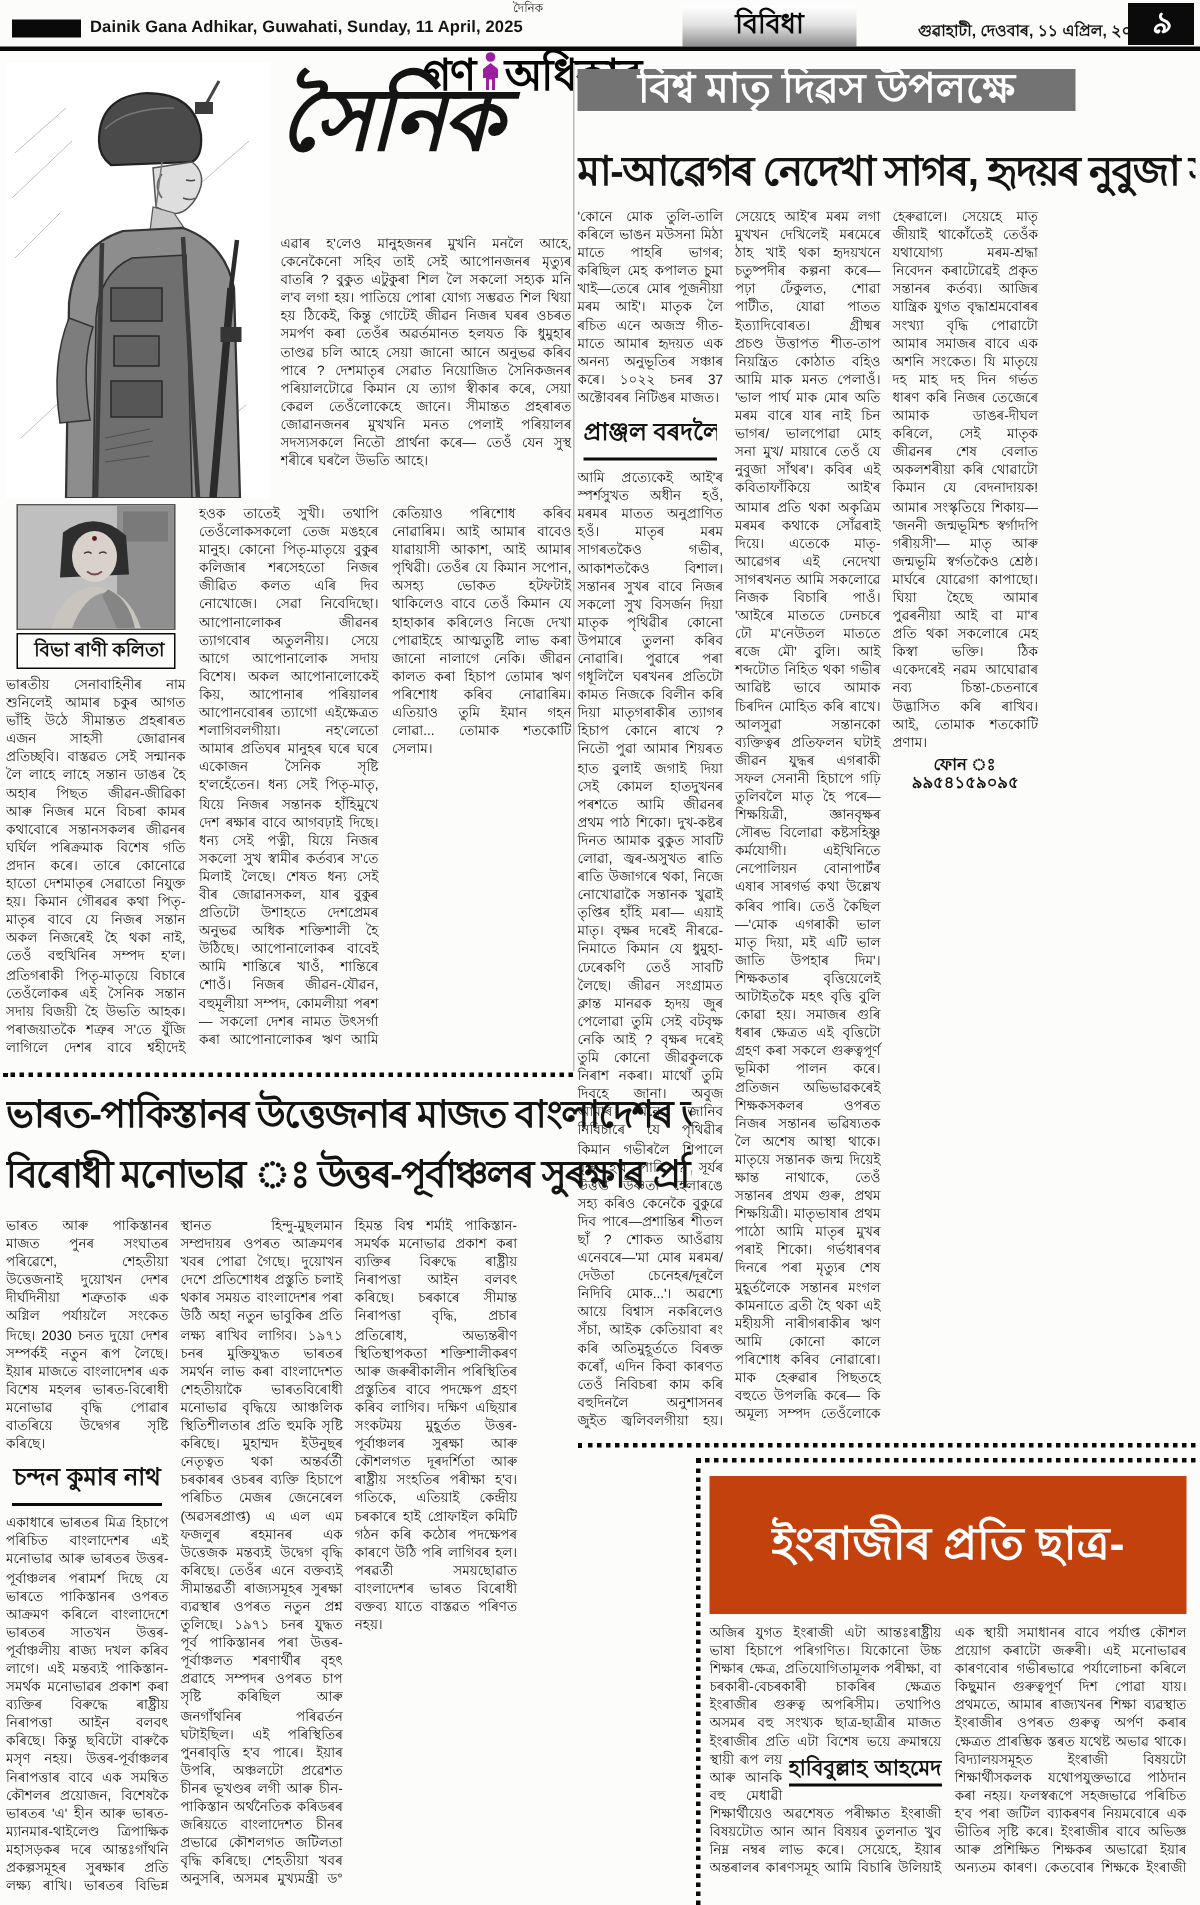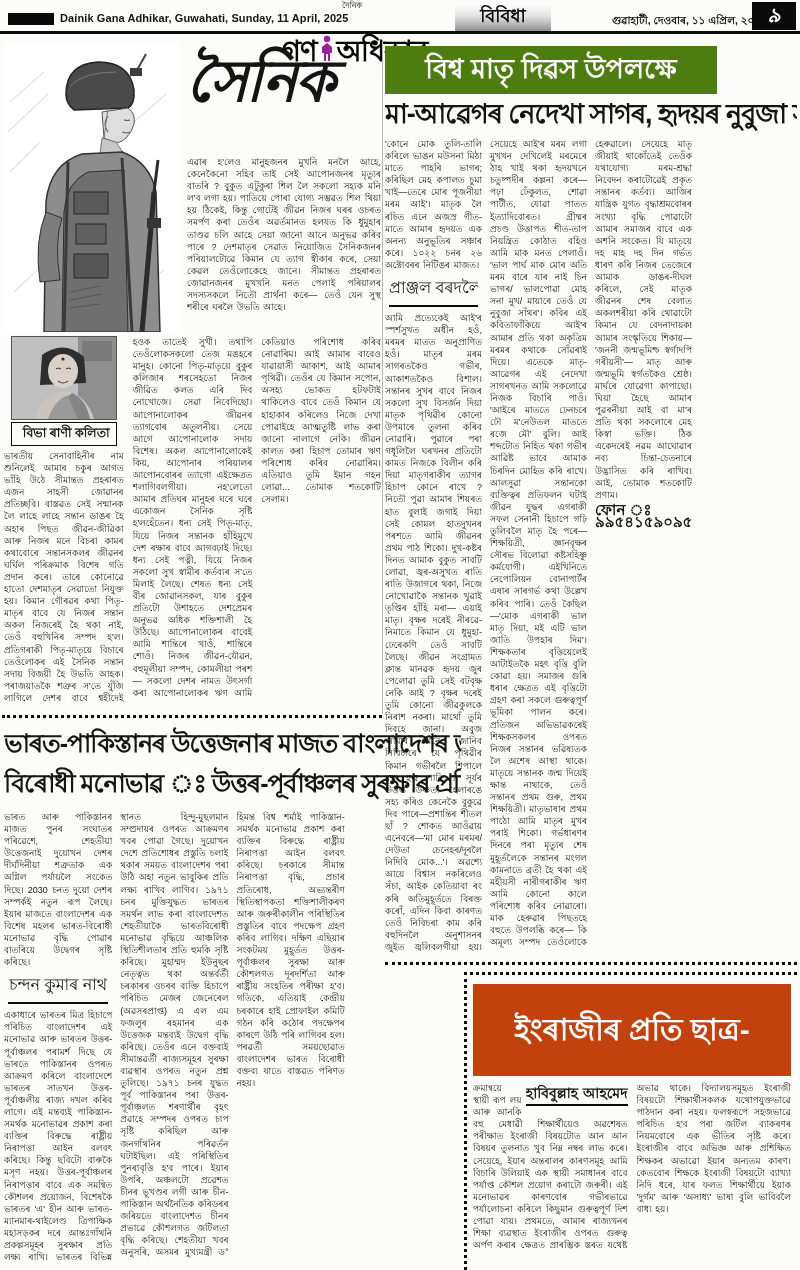--- a/index.html
+++ b/index.html
@@ -6,60 +6,60 @@
   #page{position:relative;width:800px;height:1270px;background:#fcfcfa;overflow:hidden;
         font-family:"Liberation Sans","DejaVu Sans",sans-serif;color:#141414;margin:0 auto;}
   
   #header{position:absolute;left:0;top:0;width:800px;height:33px;}
   .hdr-chip{position:absolute;left:8px;top:13px;width:46px;height:12px;background:#0a0a0a;}
   .hdr-left{position:absolute;left:60px;top:12px;font-size:11px;font-weight:bold;letter-spacing:.1px;}
   .masthead{position:absolute;left:282px;top:0px;width:170px;height:33px;}
   .masthead .dainik{position:absolute;left:60px;top:-1px;font-size:8px;font-weight:normal;color:#222;}
   .logo-row{position:absolute;left:0;top:3px;display:flex;align-items:flex-end;gap:2px;}
   .logo-txt{font-size:29px;font-weight:900;line-height:28px;letter-spacing:-1px;color:#050505;white-space:nowrap;margin-top:34px;}
-  .section-box{position:absolute;left:455px;top:4px;width:96px;height:27px;
+  .section-box{position:absolute;left:455px;top:4px;width:116px;height:27px;
      background:linear-gradient(#ffffff 0%,#e3e3e3 45%,#8f8f8f 100%);
      display:flex;align-items:center;justify-content:center;
      font-size:18px;font-weight:bold;color:#090909;}
   .hdr-date{position:absolute;left:612px;top:13px;font-size:10.5px;font-weight:bold;white-space:nowrap;}
   .pagenum-box{position:absolute;left:752px;top:2px;width:44px;height:28px;background:#0b0b0b;
      color:#fff;display:flex;align-items:center;justify-content:center;
      font-size:20px;font-weight:bold;font-style:italic;}
   .hdr-rule{position:absolute;left:0;top:31px;width:800px;height:3px;background:#0a0a0a;}
   
   .dots{position:absolute;border-top:3px dotted #0a0a0a;height:0;}
   .vrule{position:absolute;width:1px;background:#b9b9b4;}
   .body-text{font-size:9px;line-height:12.1px;text-align:justify;word-spacing:1px;margin:0 0 3px 0;}
   .colflow p{margin:0 0 3px 0;}
-  .byline{font-size:16px;font-weight:normal;text-align:center;border-bottom:2.5px solid #0a0a0a;
+  .byline{font-size:16px;font-weight:bold;text-align:center;border-bottom:2.5px solid #0a0a0a;
           padding:1px 0 3px;margin:3px 4px 5px;white-space:nowrap;overflow:hidden;}
   .nowrap{white-space:nowrap;overflow:hidden;}
   
   #art-soldier{position:absolute;left:4px;top:38px;width:377px;height:676px;}
   .soldier-img{position:absolute;left:0;top:4px;width:176px;height:290px;}
   .soldier-title{position:absolute;left:182px;top:2px;width:195px;height:84px;
      font-size:58px;font-weight:900;font-style:italic;letter-spacing:-2px;text-align:left;
      line-height:82px;overflow:hidden;}
   .soldier-intro{position:absolute;left:183px;top:90px;width:194px;height:205px;overflow:hidden;margin-top:28px;}
   .threecol{position:absolute;left:0;top:298px;width:377px;height:374px;
      column-count:3;column-gap:9px;column-fill:auto;overflow:hidden;}
   .photo-block{width:106px;margin:0 auto 4px;}
   .photo-frame{border:1px solid #555;display:block;width:104px;height:82px;background:#cfcfcf;}
   .photo-caption{border:1.5px solid #0a0a0a;margin-top:2px;text-align:right;
      font-size:12.5px;font-weight:bold;padding:1px 11px;white-space:nowrap;overflow:hidden;}
   
   #art-mother{position:absolute;left:385px;top:38px;width:412px;height:924px;}
-  .kicker{position:absolute;left:0;top:8px;width:332px;height:48px;background:#4d7c0f;color:#fff;
+  .kicker{position:absolute;left:0;top:8px;width:332px;height:28px;background:#737373;color:#fff;
      display:flex;align-items:center;justify-content:center;font-size:27px;font-weight:bold;
      white-space:nowrap;overflow:hidden;}
   .mother-headline{position:absolute;left:0;top:57px;width:412px;height:38px;
      font-size:27px;font-weight:900;letter-spacing:-1px;line-height:38px;}
   .mother-body{position:absolute;left:0;top:100px;width:412px;height:818px;
      column-count:4;column-gap:8px;column-fill:auto;overflow:hidden;}
-  .phone{font-weight:bold;text-align:left;font-size:15px;}
+  .phone{font-weight:bold;text-align:center;font-size:11px;}
   
   #art-geo{position:absolute;left:4px;top:723px;width:457px;height:543px;}
   .geo-headline{position:absolute;left:0;top:0;width:457px;height:82px;text-align:center;
      font-size:25px;font-weight:900;line-height:40px;letter-spacing:-1px;}
   .geo-body{position:absolute;left:0;top:88px;width:457px;height:455px;
      column-count:4;column-gap:8px;column-fill:auto;overflow:hidden;}
   
   #art-english{position:absolute;left:464px;top:972px;width:333px;height:298px;
      border-top:3px dotted #0a0a0a;border-left:3px dotted #0a0a0a;box-sizing:border-box;}
   .eng-box{margin:9px 6px 6px;height:92px;background:#c2410c;color:#fff;
@@ -179,21 +179,21 @@
   </div>
 
   <div class="vrule" style="left:382px;top:42px;height:672px;"></div>
 
   <div id="art-mother">
     <div class="kicker">
       <span>বিশ্ব মাতৃ দিৱস উপলক্ষে</span>
     </div>
     <div class="mother-headline nowrap">মা-আৱেগৰ নেদেখা সাগৰ, হৃদয়ৰ নুবুজা সাঁথৰ</div>
     <div class="mother-body colflow">
-      <p class="body-text"><span>'কোনে মোক তুলি-তালি কৰিলে ভাঙন মউসনা মিঠা মাতে পাহৰি ভাগৰ; কৰিছিল মেহ কপালত চুমা খাই—তেৰে মোৰ পূজনীয়া মৰম আই'। মাতৃক লৈ ৰচিত এনে অজস্ৰ গীত-মাতে আমাৰ হৃদয়ত এক অনন্য অনুভূতিৰ সঞ্চাৰ কৰে। ১০২২ চনৰ ২৬ অক্টোবৰৰ নিটিঙৰ মাজত।</span></p>
+      <p class="body-text"><span>'কোনে মোক তুলি-তালি কৰিলে ভাঙন মউসনা মিঠা মাতে পাহৰি ভাগৰ; কৰিছিল মেহ কপালত চুমা খাই—তেৰে মোৰ পূজনীয়া মৰম আই'। মাতৃক লৈ ৰচিত এনে অজস্ৰ গীত-মাতে আমাৰ হৃদয়ত এক অনন্য অনুভূতিৰ সঞ্চাৰ কৰে। ১০২২ চনৰ 37 অক্টোবৰৰ নিটিঙৰ মাজত।</span></p>
       <div class="byline">প্ৰাঞ্জল বৰদলৈ</div>
       <p class="body-text"><span>আমি প্ৰত্যেকেই আই'ৰ স্পৰ্শসুখত অধীন হওঁ, মৰমৰ মাতত অনুপ্ৰাণিত হওঁ। মাতৃৰ মৰম সাগৰতকৈও গভীৰ, আকাশতকৈও বিশাল। সন্তানৰ সুখৰ বাবে নিজৰ সকলো সুখ বিসৰ্জন দিয়া মাতৃক পৃথিৱীৰ কোনো উপমাৰে তুলনা কৰিব নোৱাৰি। পুৱাৰে পৰা গধূলিলৈ ঘৰখনৰ প্ৰতিটো কামত নিজকে বিলীন কৰি দিয়া মাতৃগৰাকীৰ ত্যাগৰ হিচাপ কোনে ৰাখে ? নিতৌ পুৱা আমাৰ শিয়ৰত হাত বুলাই জগাই দিয়া সেই কোমল হাতদুখনৰ পৰশতে আমি জীৱনৰ প্ৰথম পাঠ শিকো। দুখ-কষ্টৰ দিনত আমাক বুকুত সাবটি লোৱা, জ্বৰ-অসুখত ৰাতি ৰাতি উজাগৰে থকা, নিজে নোখোৱাকৈ সন্তানক খুৱাই তৃপ্তিৰ হাঁহি মৰা— এয়াই মাতৃ। বৃক্ষৰ দৰেই নীৰৱে-নিমাতে কিমান যে ধুমুহা-ঢেৰেকণি তেওঁ সাবটি লৈছে। জীৱন সংগ্ৰামত ক্লান্ত মানৱক হৃদয় জুৰ পেলোৱা তুমি সেই বটবৃক্ষ নেকি আই ? বৃক্ষৰ দৰেই তুমি কোনো জীৱকুলকে নিৰাশ নকৰা। মাথোঁ তুমি দিবহে জানা। অবুজ আমাৰ মনে জানিব নিবিচাৰে যে পৃথিৱীৰ কিমান গভীৰলৈ শিপালে বৃক্ষ হ'ব পাৰি ? সূৰ্যৰ উত্তপ্ত উষ্ণতা হেলাৰঙে সহ্য কৰিও কেনেকৈ বুকুৱে দিব পাৰে—প্ৰশান্তিৰ শীতল ছাঁ ? শোকত আওঁৱায় এনেবৰে—'মা মোৰ মৰমৰ/দেউতা চেনেহৰ/দূৰলৈ নিদিবি মোক...'। অৱশ্যে আয়ে বিশ্বাস নকৰিলেও সঁচা, আইক কেতিয়াবা ৰং কৰি অতিমুহূৰ্ততে বিৰক্ত কৰোঁ, এদিন কিবা কাৰণত তেওঁ নিবিচৰা কাম কৰি বহুদিনলৈ অনুশাসনৰ জুইত জ্বলিবলগীয়া হয়। সেয়েহে আই'ৰ মৰম লগা মুখখন দেখিলেই মৰমেৰে ঠাহ খাই থকা হৃদয়খনে চতুষ্পদীৰ কল্পনা কৰে— পঢ়া ঢেঁকুলত, শোৱা পাটীত, যোৱা পাতত ইত্যাদিবোৰত। গ্ৰীষ্মৰ প্ৰচণ্ড উত্তাপত শীত-তাপ নিয়ন্ত্ৰিত কোঠাত বহিও আমি মাক মনত পেলাওঁ। 'ভাল পাৰ্ঘ মাক মোৰ অতি মৰম বাৰে যাৰ নাই চিন ভাগৰ/ ভালপোৱা মোহ সনা মুখ/ মায়াৰে তেওঁ যে নুবুজা সাঁথৰ'। কবিৰ এই কবিতাফাঁকিয়ে আই'ৰ আমাৰ প্ৰতি থকা অকৃত্ৰিম মৰমৰ কথাকে সোঁৱৰাই দিয়ে। এতেকে মাতৃ-আৱেগৰ এই নেদেখা সাগৰখনত আমি সকলোৱে নিজক বিচাৰি পাওঁ। 'আইৰে মাততে ঢেনচৰে ঢৌ ম'নেউতল মাততে ৰজে মৌ' বুলি। আই শব্দটোত নিহিত থকা গভীৰ আৱিষ্ট ভাবে আমাক চিৰদিন মোহিত কৰি ৰাখে। আলসুৱা সন্তানকো ব্যক্তিত্বৰ প্ৰতিফলন ঘটাই জীৱন যুদ্ধৰ এগৰাকী সফল সেনানী হিচাপে গঢ়ি তুলিবলৈ মাতৃ হৈ পৰে— শিক্ষয়িত্ৰী, জ্ঞানবৃক্ষৰ সৌৰভ বিলোৱা কষ্টসহিষ্ণু কৰ্মযোগী। এইখিনিতে নেপোলিয়ন বোনাপাৰ্টৰ এষাৰ সাৰগৰ্ভ কথা উল্লেখ কৰিব পাৰি। তেওঁ কৈছিল—'মোক এগৰাকী ভাল মাতৃ দিয়া, মই এটি ভাল জাতি উপহাৰ দিম'। শিক্ষকতাৰ বৃত্তিয়েলেই আটাইতকৈ মহৎ বৃত্তি বুলি কোৱা হয়। সমাজৰ গুৰি ধৰাৰ ক্ষেত্ৰত এই বৃত্তিটো গ্ৰহণ কৰা সকলে গুৰুত্বপূৰ্ণ ভূমিকা পালন কৰে। প্ৰতিজন অভিভাৱকৰেই শিক্ষকসকলৰ ওপৰত নিজৰ সন্তানৰ ভৱিষ্যতক লৈ অশেষ আস্থা থাকে। মাতৃয়ে সন্তানক জন্ম দিয়েই ক্ষান্ত নাথাকে, তেওঁ সন্তানৰ প্ৰথম গুৰু, প্ৰথম শিক্ষয়িত্ৰী। মাতৃভাষাৰ প্ৰথম পাঠো আমি মাতৃৰ মুখৰ পৰাই শিকো। গৰ্ভধাৰণৰ দিনৰে পৰা মৃত্যুৰ শেষ মুহূৰ্তলৈকে সন্তানৰ মংগল কামনাতে ব্ৰতী হৈ থকা এই মহীয়সী নাৰীগৰাকীৰ ঋণ আমি কোনো কালে পৰিশোধ কৰিব নোৱাৰো। মাক হেৰুৱাৰ পিছতহে বহুতে উপলব্ধি কৰে— কি অমূল্য সম্পদ তেওঁলোকে হেৰুৱালে। সেয়েহে মাতৃ জীয়াই থাকোঁতেই তেওঁক যথাযোগ্য মৰম-শ্ৰদ্ধা নিবেদন কৰাটোৱেই প্ৰকৃত সন্তানৰ কৰ্তব্য। আজিৰ যান্ত্ৰিক যুগত বৃদ্ধাশ্ৰমবোৰৰ সংখ্যা বৃদ্ধি পোৱাটো আমাৰ সমাজৰ বাবে এক অশনি সংকেত। যি মাতৃয়ে দহ মাহ দহ দিন গৰ্ভত ধাৰণ কৰি নিজৰ তেজেৰে আমাক ডাঙৰ-দীঘল কৰিলে, সেই মাতৃক জীৱনৰ শেষ বেলাত অকলশৰীয়া কৰি থোৱাটো কিমান যে বেদনাদায়ক! আমাৰ সংস্কৃতিয়ে শিকায়— 'জননী জন্মভূমিশ্চ স্বৰ্গাদপি গৰীয়সী'— মাতৃ আৰু জন্মভূমি স্বৰ্গতকৈও শ্ৰেষ্ঠ। মাৰ্ঘৰে যোৱেগা কাপাছো। ঘিয়া হৈছে আমাৰ পুৱৰনীয়া আই বা মা'ৰ প্ৰতি থকা সকলোৰে মেহ কিস্বা ভক্তি। ঠিক একেদৰেই নৱম আঘোৱাৰ নব্য চিন্তা-চেতনাৰে উদ্ভাসিত কৰি ৰাখিব। আই, তোমাক শতকোটি প্ৰণাম।</span></p>
       <p class="phone body-text">ফোন ঃ ৯৯৫৪১৫৯০৯৫</p>
     </div>
   </div>
 
   <div class="dots" style="left:2px;top:715px;width:380px;"></div>
   <div class="dots" style="left:385px;top:962px;width:412px;"></div>
 
   <div id="art-geo">
@@ -207,19 +207,20 @@
       <p class="body-text"><span>একাধাৰে ভাৰতৰ মিত্ৰ হিচাপে পৰিচিত বাংলাদেশৰ এই মনোভাৱ আৰু ভাৰতৰ উত্তৰ-পূৰ্বাঞ্চলৰ পৰামৰ্শ দিছে যে ভাৰতে পাকিস্তানৰ ওপৰত আক্ৰমণ কৰিলে বাংলাদেশে ভাৰতৰ সাতখন উত্তৰ-পূৰ্বাঞ্চলীয় ৰাজ্য দখল কৰিব লাগে। এই মন্তব্যই পাকিস্তান-সমৰ্থক মনোভাৱৰ প্ৰকাশ কৰা ব্যক্তিৰ বিৰুদ্ধে ৰাষ্ট্ৰীয় নিৰাপত্তা আইন বলবৎ কৰিছে। কিন্তু ছবিটো বাৰুকৈ মসৃণ নহয়। উত্তৰ-পূৰ্বাঞ্চলৰ নিৰাপত্তাৰ বাবে এক সমন্বিত কৌশলৰ প্ৰয়োজন, বিশেষকৈ ভাৰতৰ 'এ' হীন আৰু ভাৰত-ম্যানমাৰ-থাইলেণ্ড ত্ৰিপাক্ষিক মহাসড়কৰ দৰে আন্তঃগাঁথনি প্ৰকল্পসমূহৰ সুৰক্ষাৰ প্ৰতি লক্ষ্য ৰাখি। ভাৰতৰ বিভিন্ন স্থানত হিন্দু-মুছলমান সম্প্ৰদায়ৰ ওপৰত আক্ৰমণৰ খবৰ পোৱা গৈছে। দুয়োখন দেশে প্ৰতিশোধৰ প্ৰস্তুতি চলাই থকাৰ সময়ত বাংলাদেশৰ পৰা উঠি অহা নতুন ভাবুকিৰ প্ৰতি লক্ষ্য ৰাখিব লাগিব। ১৯৭১ চনৰ মুক্তিযুদ্ধত ভাৰতৰ সমৰ্থন লাভ কৰা বাংলাদেশত শেহতীয়াকৈ ভাৰতবিৰোধী মনোভাৱ বৃদ্ধিয়ে আঞ্চলিক স্থিতিশীলতাৰ প্ৰতি হুমকি সৃষ্টি কৰিছে। মুহাম্মদ ইউনুছৰ নেতৃত্বত থকা অন্তৰ্বৰ্তী চৰকাৰৰ ওচৰৰ ব্যক্তি হিচাপে পৰিচিত মেজৰ জেনেৰেল (অৱসৰপ্ৰাপ্ত) এ এল এম ফজলুৰ ৰহমানৰ এক উত্তেজক মন্তব্যই উদ্বেগ বৃদ্ধি কৰিছে। তেওঁৰ এনে বক্তব্যই সীমান্তৱৰ্তী ৰাজ্যসমূহৰ সুৰক্ষা ব্যৱস্থাৰ ওপৰত নতুন প্ৰশ্ন তুলিছে। ১৯৭১ চনৰ যুদ্ধত পূৰ্ব পাকিস্তানৰ পৰা উত্তৰ-পূৰ্বাঞ্চলত শৰণাৰ্থীৰ বৃহৎ প্ৰৱাহে সম্পদৰ ওপৰত চাপ সৃষ্টি কৰিছিল আৰু জনগাঁথনিৰ পৰিৱৰ্তন ঘটাইছিল। এই পৰিস্থিতিৰ পুনৰাবৃত্তি হ'ব পাৰে। ইয়াৰ উপৰি, অঞ্চলটো প্ৰৱেশত চীনৰ ভূখণ্ডৰ লগী আৰু চীন-পাকিস্তান অৰ্থনৈতিক কৰিডৰৰ জৰিয়তে বাংলাদেশত চীনৰ প্ৰভাৱে কৌশলগত জটিলতা বৃদ্ধি কৰিছে। শেহতীয়া খবৰ অনুসৰি, অসমৰ মুখ্যমন্ত্ৰী ড° হিমন্ত বিশ্ব শৰ্মাই পাকিস্তান-সমৰ্থক মনোভাৱ প্ৰকাশ কৰা ব্যক্তিৰ বিৰুদ্ধে ৰাষ্ট্ৰীয় নিৰাপত্তা আইন বলবৎ কৰিছে। চৰকাৰে সীমান্ত নিৰাপত্তা বৃদ্ধি, প্ৰচাৰ প্ৰতিৰোধ, অভ্যন্তৰীণ স্থিতিস্থাপকতা শক্তিশালীকৰণ আৰু জৰুৰীকালীন পৰিস্থিতিৰ প্ৰস্তুতিৰ বাবে পদক্ষেপ গ্ৰহণ কৰিব লাগিব। দক্ষিণ এছিয়াৰ সংকটময় মুহূৰ্তত উত্তৰ-পূৰ্বাঞ্চলৰ সুৰক্ষা আৰু কৌশলগত দূৰদৰ্শিতা আৰু ৰাষ্ট্ৰীয় সংহতিৰ পৰীক্ষা হ'ব। গতিকে, এতিয়াই কেন্দ্ৰীয় চৰকাৰে হাই প্ৰোফাইল কমিটি গঠন কৰি কঠোৰ পদক্ষেপৰ কাৰণে উঠি পৰি লাগিবৰ হল। পৰৱৰ্তী সময়ছোৱাত বাংলাদেশৰ ভাৰত বিৰোধী বক্তব্য যাতে বাস্তৱত পৰিণত নহয়।</span></p>
     </div>
   </div>
 
   <div id="art-english">
     <div class="eng-box">
       <div>ইংৰাজীৰ প্ৰতি ছাত্ৰ-</div>
     </div>
     <div class="eng-body">
       <p class="body-text">
+        <span>অজিৰ যুগত ইংৰাজী এটা আন্তঃৰাষ্ট্ৰীয় ভাষা হিচাপে পৰিগণিত। যিকোনো উচ্চ শিক্ষাৰ ক্ষেত্ৰ, প্ৰতিযোগিতামূলক পৰীক্ষা, বা চৰকাৰী-বেচৰকাৰী চাকৰিৰ ক্ষেত্ৰত ইংৰাজীৰ গুৰুত্ব অপৰিসীম। তথাপিও অসমৰ বহু সংখ্যক ছাত্ৰ-ছাত্ৰীৰ মাজত ইংৰাজীৰ প্ৰতি এটা বিশেষ ভয়ে</span>
         <span class="byline-float">হাবিবুল্লাহ আহমেদ</span>
         <span>ক্ৰমান্বয়ে স্থায়ী ৰূপ লয় আৰু আনকি বহু মেধাৱী শিক্ষাৰ্থীয়েও অৱশেষত পৰীক্ষাত ইংৰাজী বিষয়টোত আন আন বিষয়ৰ তুলনাত খুব নিম্ন নম্বৰ লাভ কৰে। সেয়েহে, ইয়াৰ অন্তৰালৰ কাৰণসমূহ আমি বিচাৰি উলিয়াই এক স্থায়ী সমাধানৰ বাবে পৰ্যাপ্ত কৌশল প্ৰয়োগ কৰাটো জৰুৰী। এই মনোভাৱৰ কাৰণবোৰ গভীৰভাৱে পৰ্যালোচনা কৰিলে কিছুমান গুৰুত্বপূৰ্ণ দিশ পোৱা যায়। প্ৰথমতে, আমাৰ ৰাজ্যখনৰ শিক্ষা ব্যৱস্থাত ইংৰাজীৰ ওপৰত গুৰুত্ব অৰ্পণ কৰাৰ ক্ষেত্ৰত প্ৰাৰম্ভিক স্তৰত যথেষ্ট অভাৱ থাকে। বিদ্যালয়সমূহত ইংৰাজী বিষয়টো শিক্ষাৰ্থীসকলক যথোপযুক্তভাৱে পাঠদান কৰা নহয়। ফলস্বৰূপে সহজভাৱে পৰিচিত হ'ব পৰা জটিল ব্যাকৰণৰ নিয়মবোৰে এক ভীতিৰ সৃষ্টি কৰে। ইংৰাজীৰ বাবে অভিজ্ঞ আৰু প্ৰশিক্ষিত শিক্ষকৰ অভাৱো ইয়াৰ অন্যতম কাৰণ। কেতবোৰ শিক্ষকে ইংৰাজী বিষয়টো ব্যাখ্যা নিদি ধৰে, যাৰ ফলত শিক্ষাৰ্থীয়ে ইয়াক 'দুৰ্গম' আৰু 'অসাধ্য' ভাষা বুলি ভাবিবলৈ বাধ্য হয়।</span>
       </p>
     </div>
   </div>
 
 </div>
 
 </body></html>

